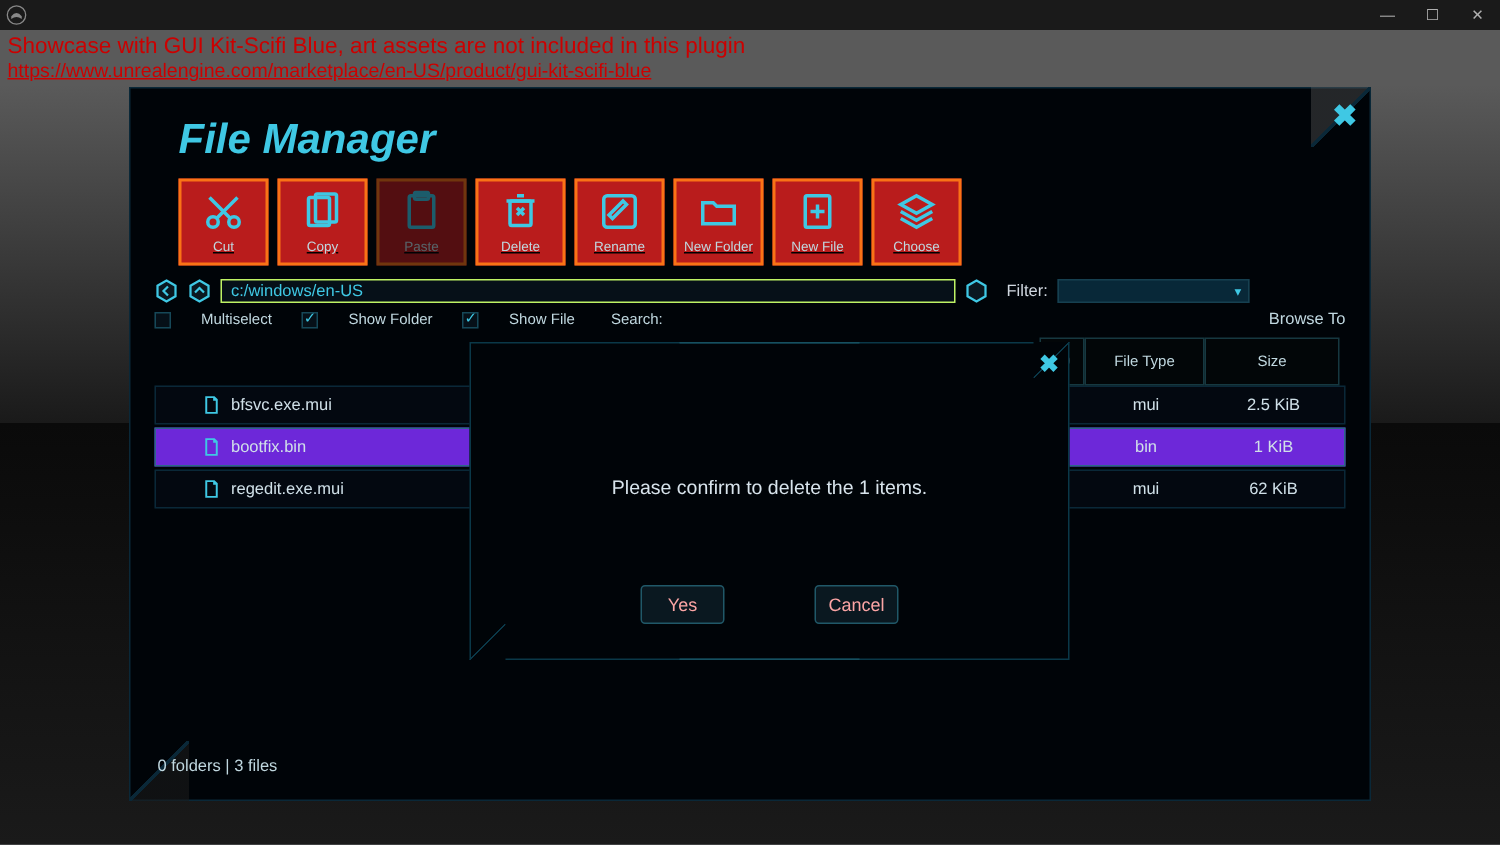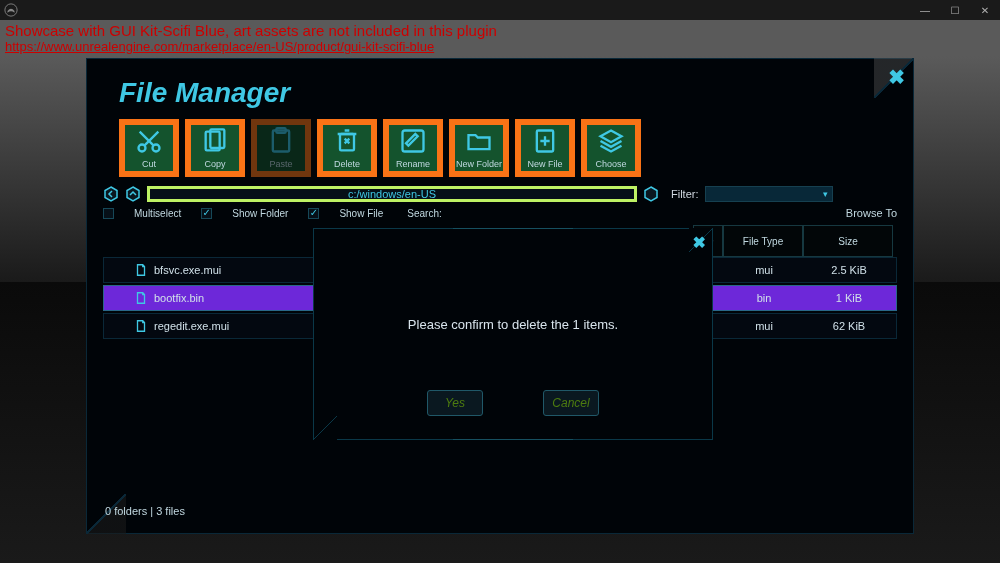--- a/index.html
+++ b/index.html
@@ -22,29 +22,29 @@
 
 .file-manager { position: absolute; top: 58px; left: 86px; width: 828px; height: 476px; background: #000408; border: 1px solid #0a2838; }
 .panel-header { padding: 18px 32px 10px; }
 .panel-title { color: #3fc8e4; font-size: 28px; font-weight: bold; font-style: italic; }
 .panel-close-top { position: absolute; top: 6px; right: 8px; color: #3fc8e4; font-size: 20px; font-weight: bold; cursor: pointer; }
 .corner-cut-tr { position: absolute; top: -1px; right: -1px; width: 40px; height: 40px; background: linear-gradient(-45deg, transparent 48%, #0a2838 48%, #0a2838 52%, rgba(90,90,90,0.4) 52%); }
 .corner-cut-bl { position: absolute; bottom: -1px; left: -1px; width: 40px; height: 40px; background: linear-gradient(-45deg, rgba(26,26,26,0.6) 48%, #0a2838 48%, #0a2838 52%, transparent 52%); }
 
 
 .toolbar { display: flex; gap: 6px; padding: 0 32px 8px; }
-.tool-btn { width: 60px; height: 58px; background: #14532d; border: 6px solid #f97316; display: flex; flex-direction: column; align-items: center; justify-content: center; gap: 4px; cursor: pointer; }
+.tool-btn { width: 60px; height: 58px; background: #b91c1c; border: 2px solid #f97316; display: flex; flex-direction: column; align-items: center; justify-content: center; gap: 4px; cursor: pointer; text-decoration: underline; }
 .tool-btn.disabled { opacity: 0.45; }
 .tool-icon { width: 28px; height: 28px; stroke: #3fc8e4; fill: none; stroke-width: 2; }
 .tool-label { color: #c0d8e0; font-size: 9px; }
 
 
 .path-row { display: flex; align-items: center; padding: 0 16px; gap: 6px; height: 18px; }
 .nav-hex { width: 16px; height: 16px; stroke: #3fc8e4; fill: #0a1820; stroke-width: 1.5; cursor: pointer; }
-.path-input { flex: 0 0 490px; height: 16px; background: #061018; border: 3px solid #bef264; color: #3fc8e4; font-size: 11px; padding: 0 6px; text-align: center; }
+.path-input { flex: 0 0 490px; height: 16px; background: #061018; border: 1px solid #bef264; color: #3fc8e4; font-size: 11px; padding: 0 6px; }
 .filter-label { color: #d0d8e0; font-size: 11px; margin-left: 6px; }
 .filter-select { width: 128px; height: 16px; background: #082838; border: 1px solid #164050; position: relative; }
 .filter-arrow { position: absolute; right: 4px; top: 2px; color: #3fc8e4; font-size: 9px; }
 
 
 .opts-row { display: flex; align-items: center; padding: 2px 16px 0; gap: 20px; height: 18px; font-size: 10px; color: #c0d8e0; }
 .chk { width: 11px; height: 11px; border: 1px solid #164858; background: #061018; display: inline-flex; align-items: center; justify-content: center; cursor: pointer; }
 .chk.checked::after { content: "✓"; color: #3fc8e4; font-size: 10px; line-height: 1; }
 .search-label { margin-left: 4px; }
 .browse-to { margin-left: auto; color: #c0d8e0; font-size: 11px; }
@@ -70,21 +70,21 @@
 
 .status { position: absolute; bottom: 16px; left: 18px; color: #c0d8e0; font-size: 11px; }
 
 
 .modal-overlay { position: absolute; top: 228px; left: 313px; width: 400px; height: 212px; background: #000408; border: 1px solid #0a3848; }
 .modal-corner-tr { position: absolute; top: -1px; right: -1px; width: 24px; height: 24px; background: linear-gradient(-45deg, transparent 48%, #0a3848 48%, #0a3848 52%, #000408 52%); }
 .modal-corner-bl { position: absolute; bottom: -1px; left: -1px; width: 24px; height: 24px; background: linear-gradient(-45deg, #000408 48%, #0a3848 48%, #0a3848 52%, transparent 52%); }
 .modal-close { position: absolute; top: 4px; right: 6px; color: #3fc8e4; font-size: 16px; font-weight: bold; cursor: pointer; }
 .modal-text { color: #d8e4ec; font-size: 13px; text-align: center; margin-top: 88px; }
 .modal-actions { display: flex; justify-content: center; gap: 60px; margin-top: 58px; }
-.modal-btn { width: 56px; height: 26px; background: #0a1820; border: 1px solid #205868; color: #4d7c0f; font-size: 12px; display: flex; align-items: center; justify-content: center; cursor: pointer; border-radius: 3px; font-style: italic; }
+.modal-btn { width: 56px; height: 26px; background: #0a1820; border: 1px solid #205868; color: #fca5a5; font-size: 12px; display: flex; align-items: center; justify-content: center; cursor: pointer; border-radius: 3px; }
 .modal-tab-top { position: absolute; top: -1px; left: 50%; transform: translateX(-50%); width: 120px; height: 4px; border-top: 1px solid #165060; }
 .modal-tab-bottom { position: absolute; bottom: -1px; left: 50%; transform: translateX(-50%); width: 120px; height: 4px; border-bottom: 1px solid #165060; }
 </style>
 </head>
 <body>
 
 <div class="titlebar">
   <svg class="titlebar-logo" viewBox="0 0 16 16">
       <circle cx="8" cy="8" r="7" fill="none" stroke="#888" stroke-width="1"></circle>
       <path d="M4 9 Q8 4 12 9 L12 11 Q8 8 4 11 Z" fill="#888"></path>

